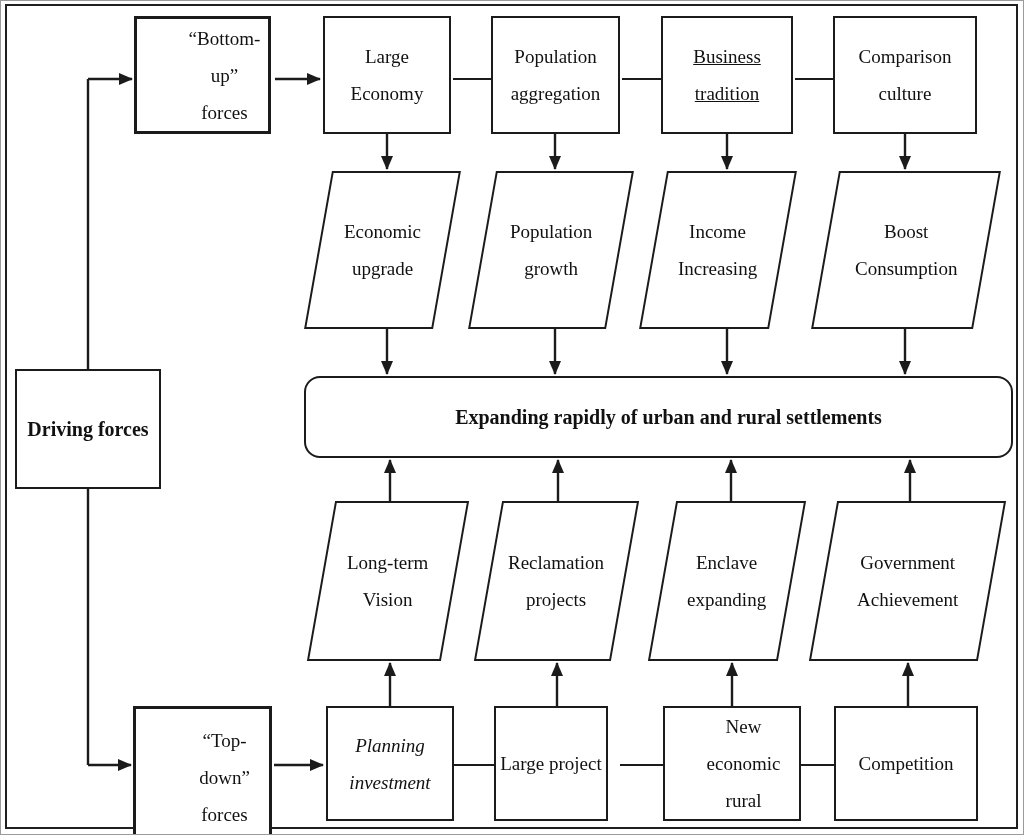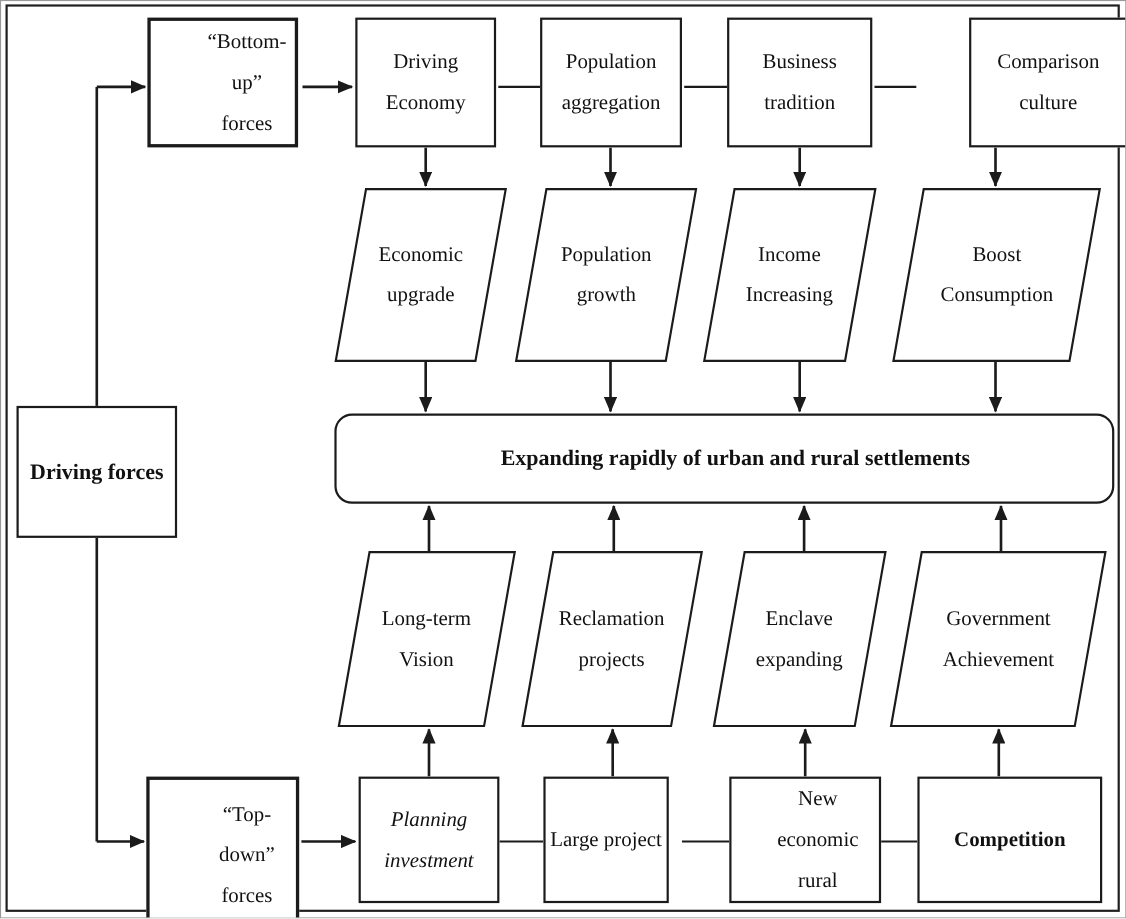--- a/index.html
+++ b/index.html
@@ -126,32 +126,32 @@
   <div class="box boldtext" style="left:14px; top:368px; width:146px; height:120px;">
     <span>Driving forces</span>
   </div>
 
   <div class="box thick" style="left:133px; top:15px; width:137px; height:118px;">
     <span>“Bottom-up”</span>
     <span>forces</span>
   </div>
 
   <div class="box" style="left:322px; top:15px; width:128px; height:118px;">
-    <span>Driving</span>
+    <span>Large</span>
     <span>Economy</span>
   </div>
   <div class="box" style="left:490px; top:15px; width:129px; height:118px;">
     <span>Population</span>
     <span>aggregation</span>
   </div>
-  <div class="box" style="left:660px; top:15px; width:132px; height:118px;">
+  <div class="box" style="left:660px; top:15px; width:132px; height:118px;text-decoration:underline;">
     <span>Business</span>
     <span>tradition</span>
   </div>
-  <div class="box" style="left:832px; top:15px; width:144px; height:118px;margin-left:48px;">
+  <div class="box" style="left:832px; top:15px; width:144px; height:118px;">
     <span>Comparison</span>
     <span>culture</span>
   </div>
 
   <div class="para" style="left:317px; top:170px; width:129px; height:158px;">
     <div class="plabel">
       <div>Economic</div>
       <div>upgrade</div>
     </div>
   </div>
@@ -212,16 +212,16 @@
     <span>Planning</span>
     <span>investment</span>
   </div>
   <div class="box" style="left:493px; top:705px; width:114px; height:115px;">
     <span>Large project</span>
   </div>
   <div class="box" style="left:662px; top:705px; width:138px; height:115px;padding-left:23px;">
     <span>New economic</span>
     <span>rural</span>
   </div>
-  <div class="box" style="left:833px; top:705px; width:168px; height:115px;font-weight:bold;">
+  <div class="box" style="left:833px; top:705px; width:144px; height:115px;">
     <span>Competition</span>
   </div>
 </div>
 
 </body></html>

